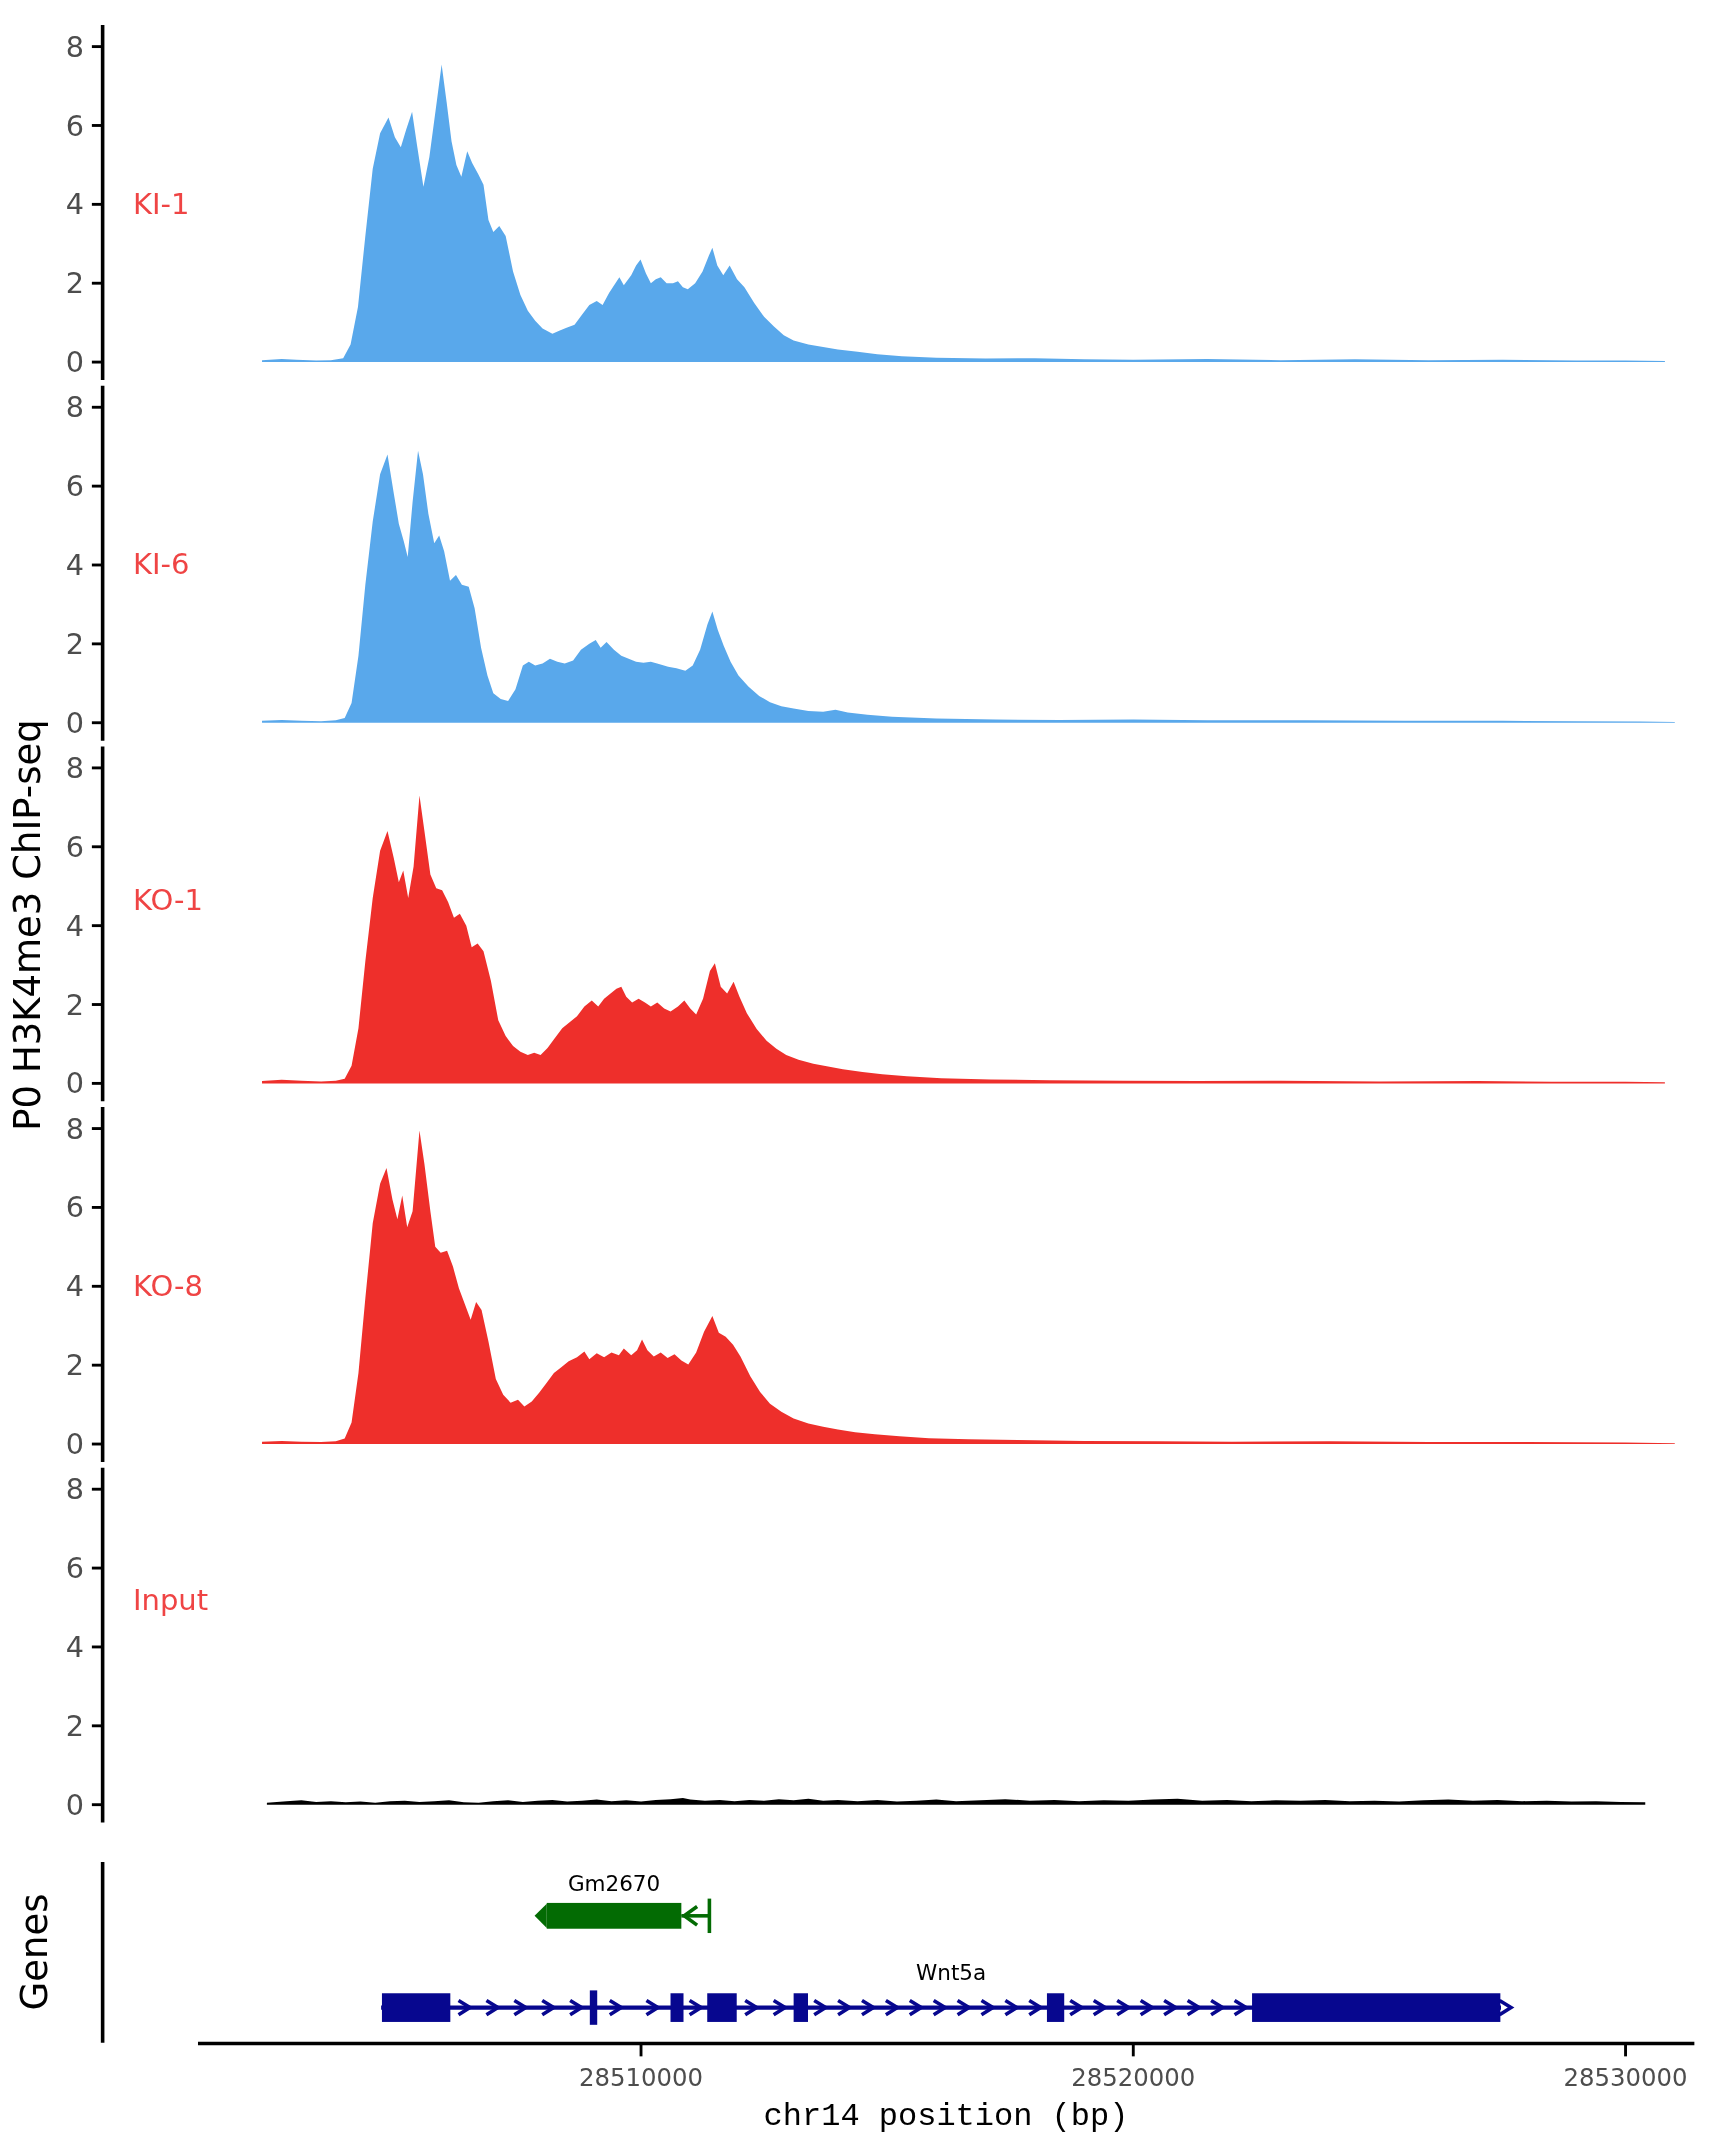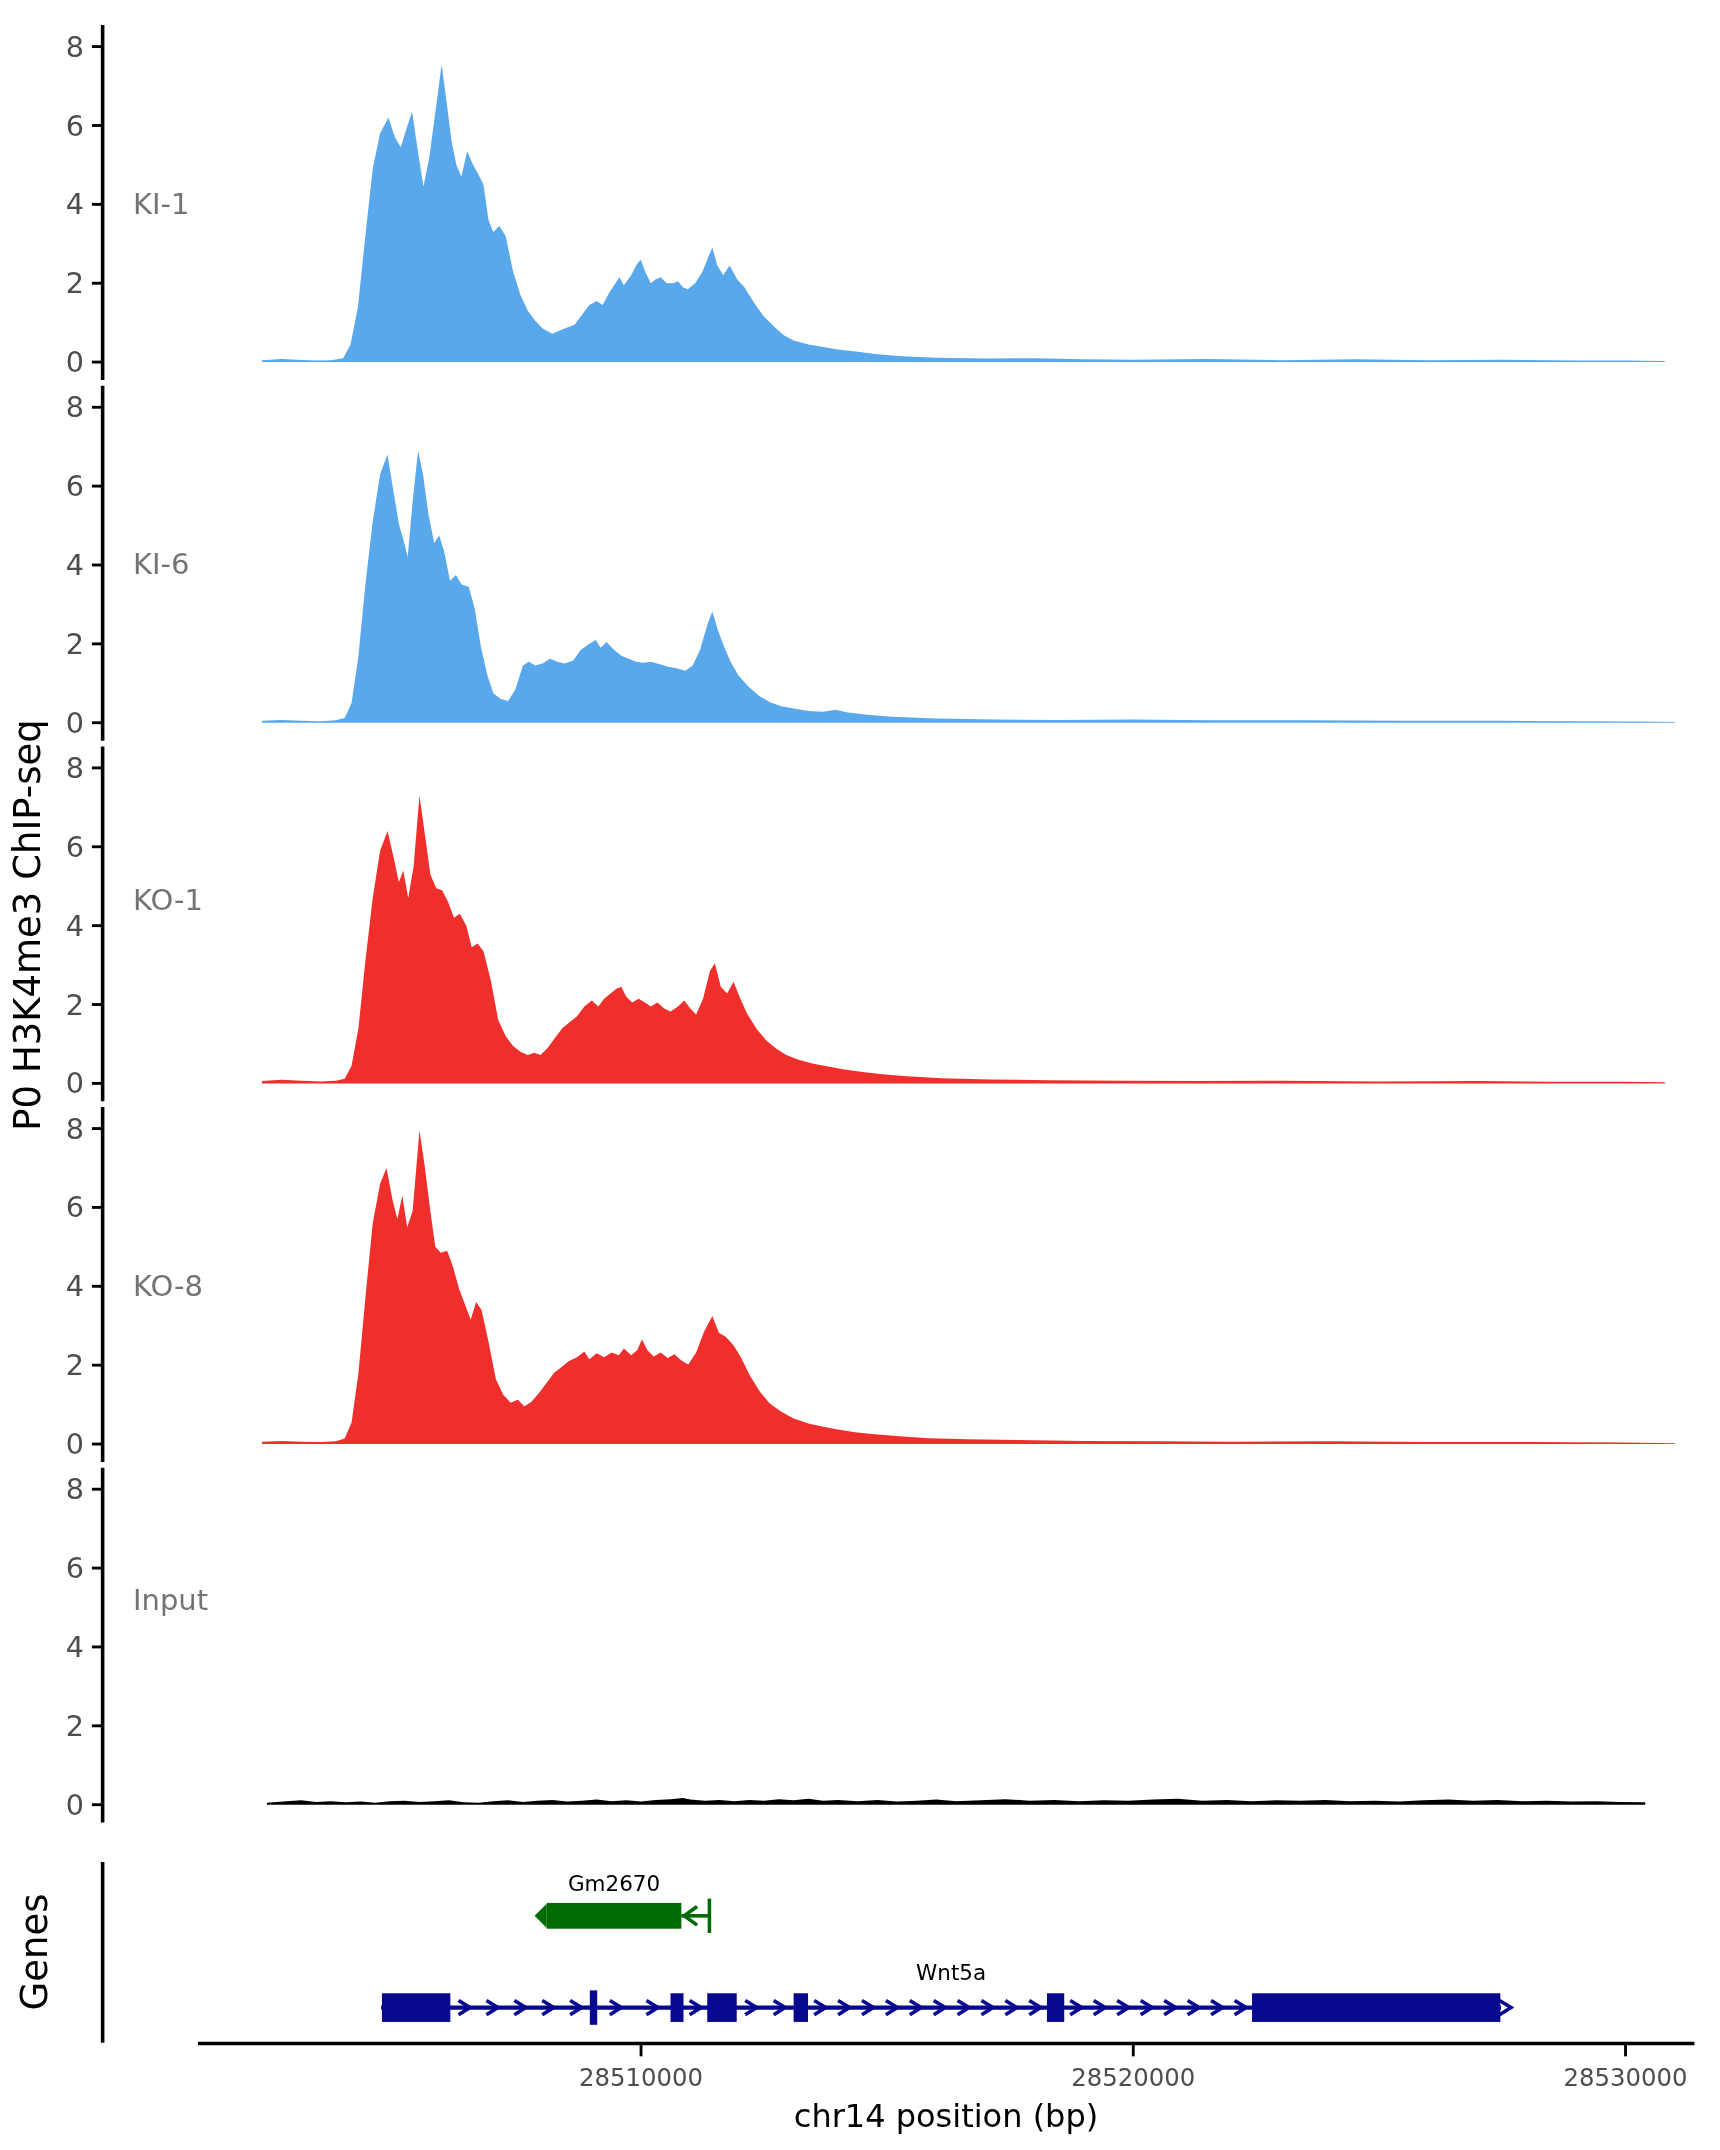--- a/index.html
+++ b/index.html
@@ -1,24 +1,24 @@
 <!DOCTYPE html>
 <html style="font-size:11.5px"><head>
 <meta charset="utf-8">
 <style>
   html,body{margin:0;padding:0;background:#ffffff;}
   .stage{position:relative;width:1721px;height:2151px;background:#ffffff;overflow:hidden;
          font-family:"DejaVu Sans",sans-serif;}
   .stage svg{position:absolute;left:0;top:0;}
   svg text{font-family:"DejaVu Sans",sans-serif;}
-  .plabel{position:absolute;left:133px;font-size:29px;line-height:33px;color:#737373;white-space:nowrap;}
+  .plabel{position:absolute;left:133px;font-size:29px;line-height:33px;color:#ef4444;white-space:nowrap;}
   .vtitle{position:absolute;font-size:37px;color:#000;white-space:nowrap;
           transform:translate(-50%,-50%) rotate(-90deg);}
   .xtitle{position:absolute;font-size:32px;color:#000;white-space:nowrap;
-          transform:translate(-50%,-50%);}
+          transform:translate(-50%,-50%);font-family:Liberation Mono, monospace;}
 </style>
 </head>
 <body>
 
 <div class="stage">
 
   <svg id="plot" width="1721" height="2151" viewBox="0 0 2400 3000">
       <line x1="143" y1="35" x2="143" y2="530" stroke="#000" stroke-width="5"></line>
       <line x1="128" y1="505" x2="143" y2="505" stroke="#000" stroke-width="4"></line>
       <text x="117" y="519" text-anchor="end" font-size="40" fill="#4d4d4d">0</text>

